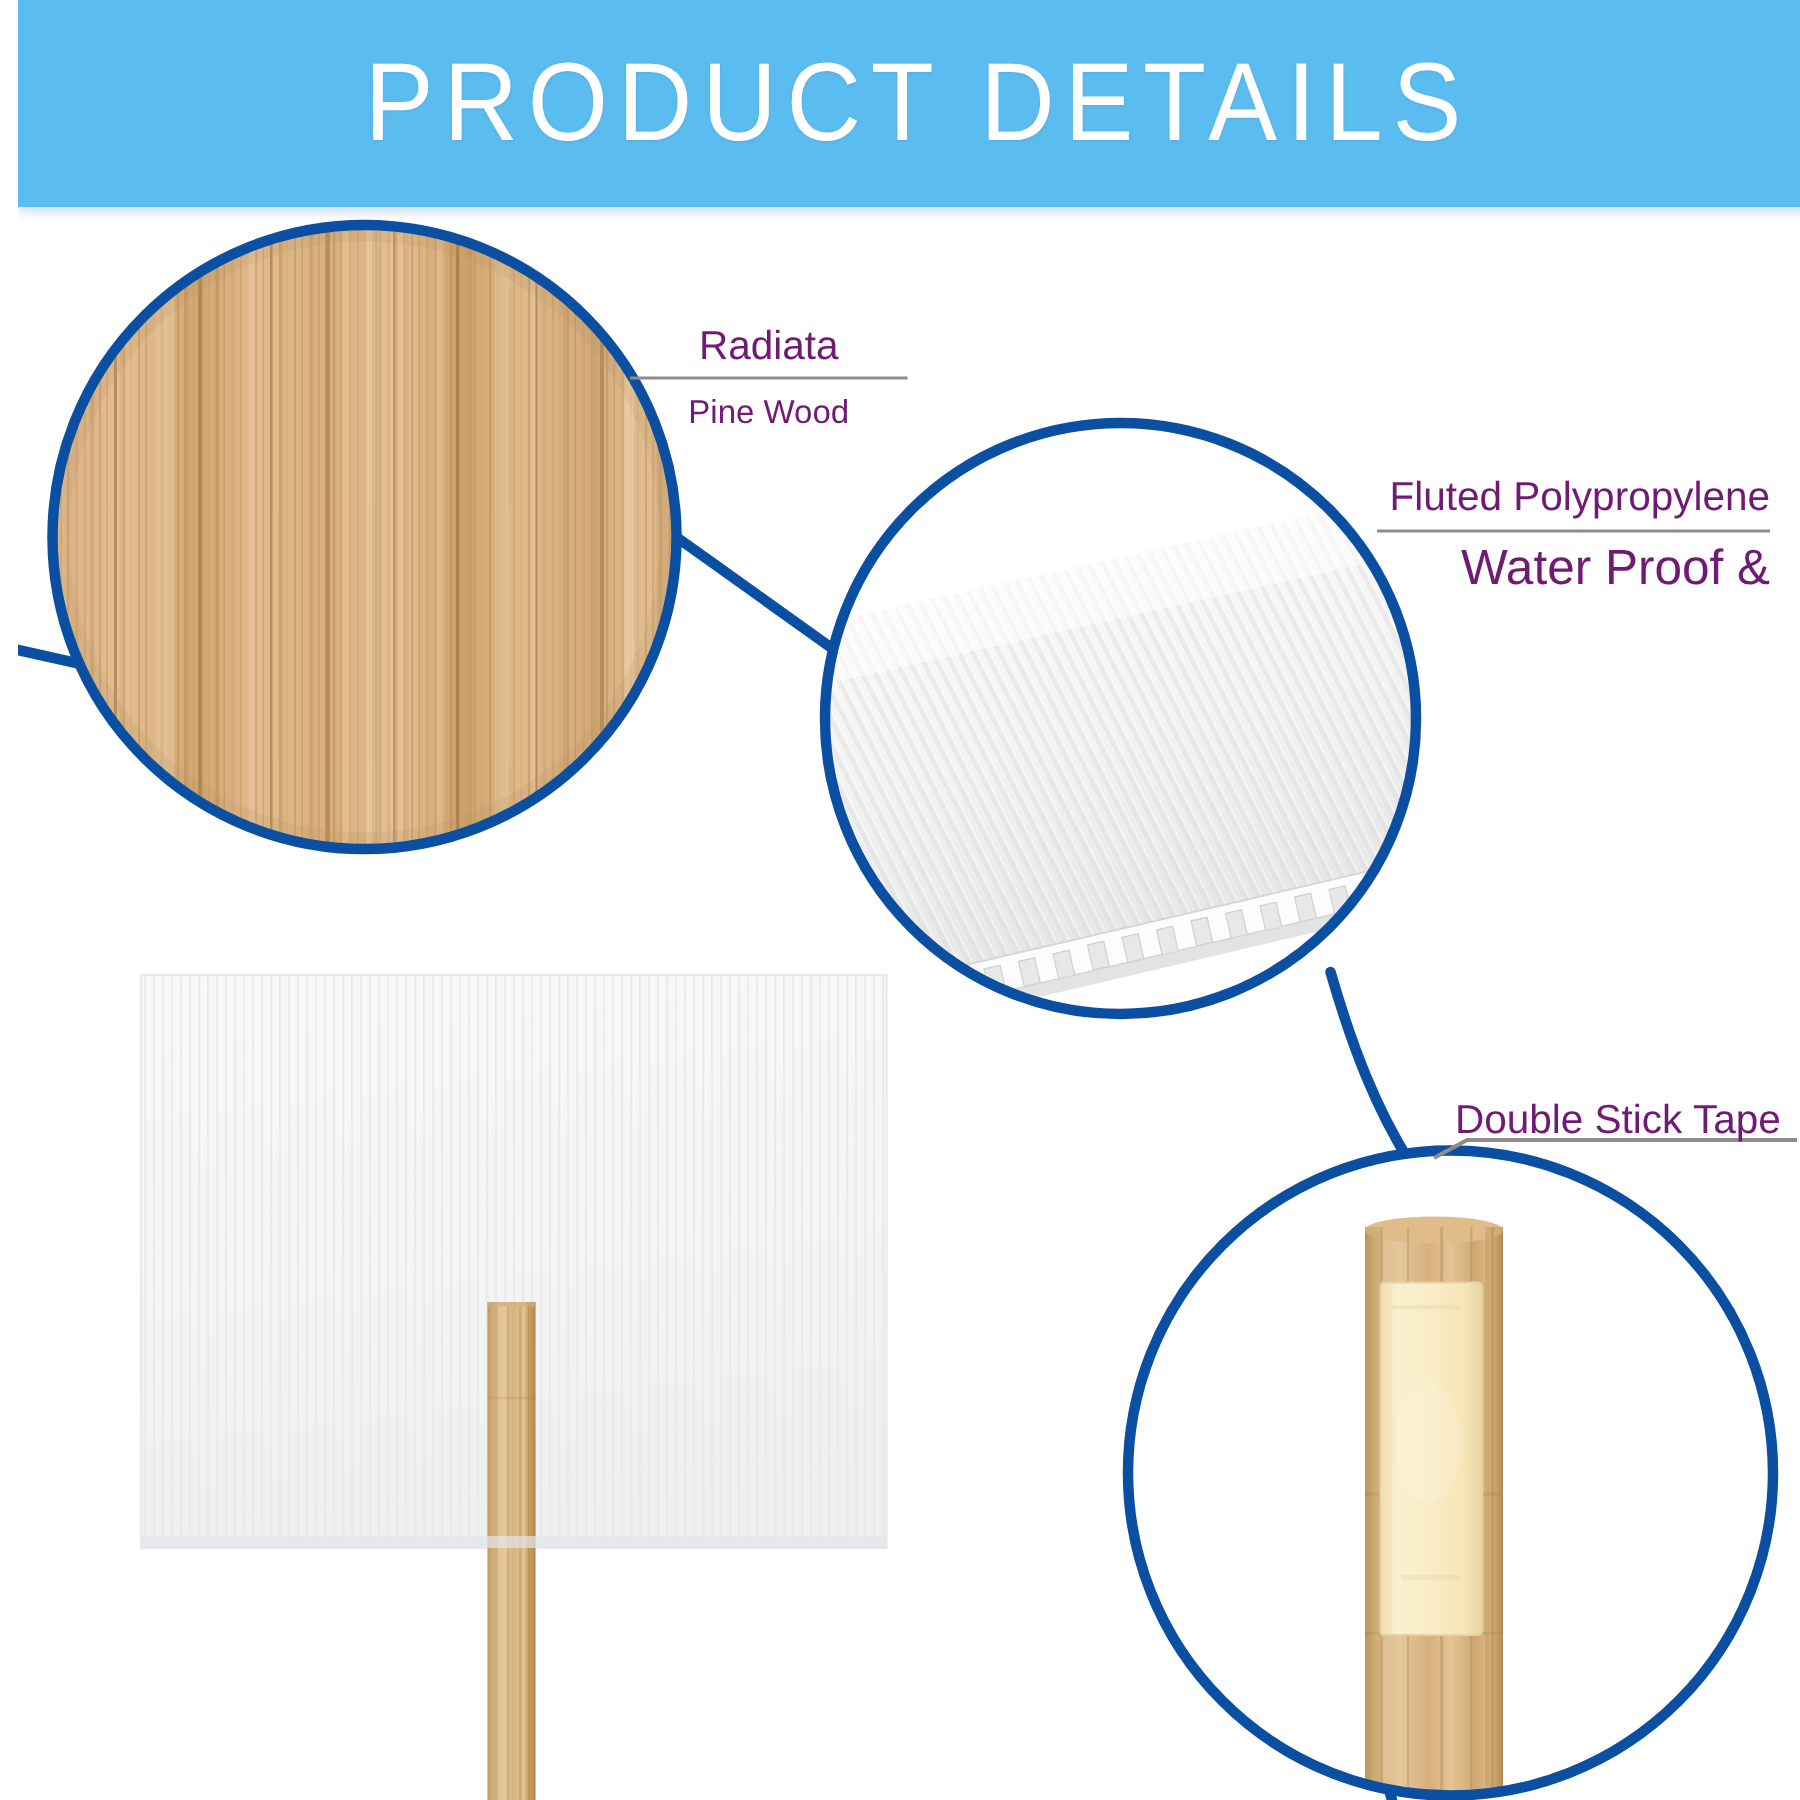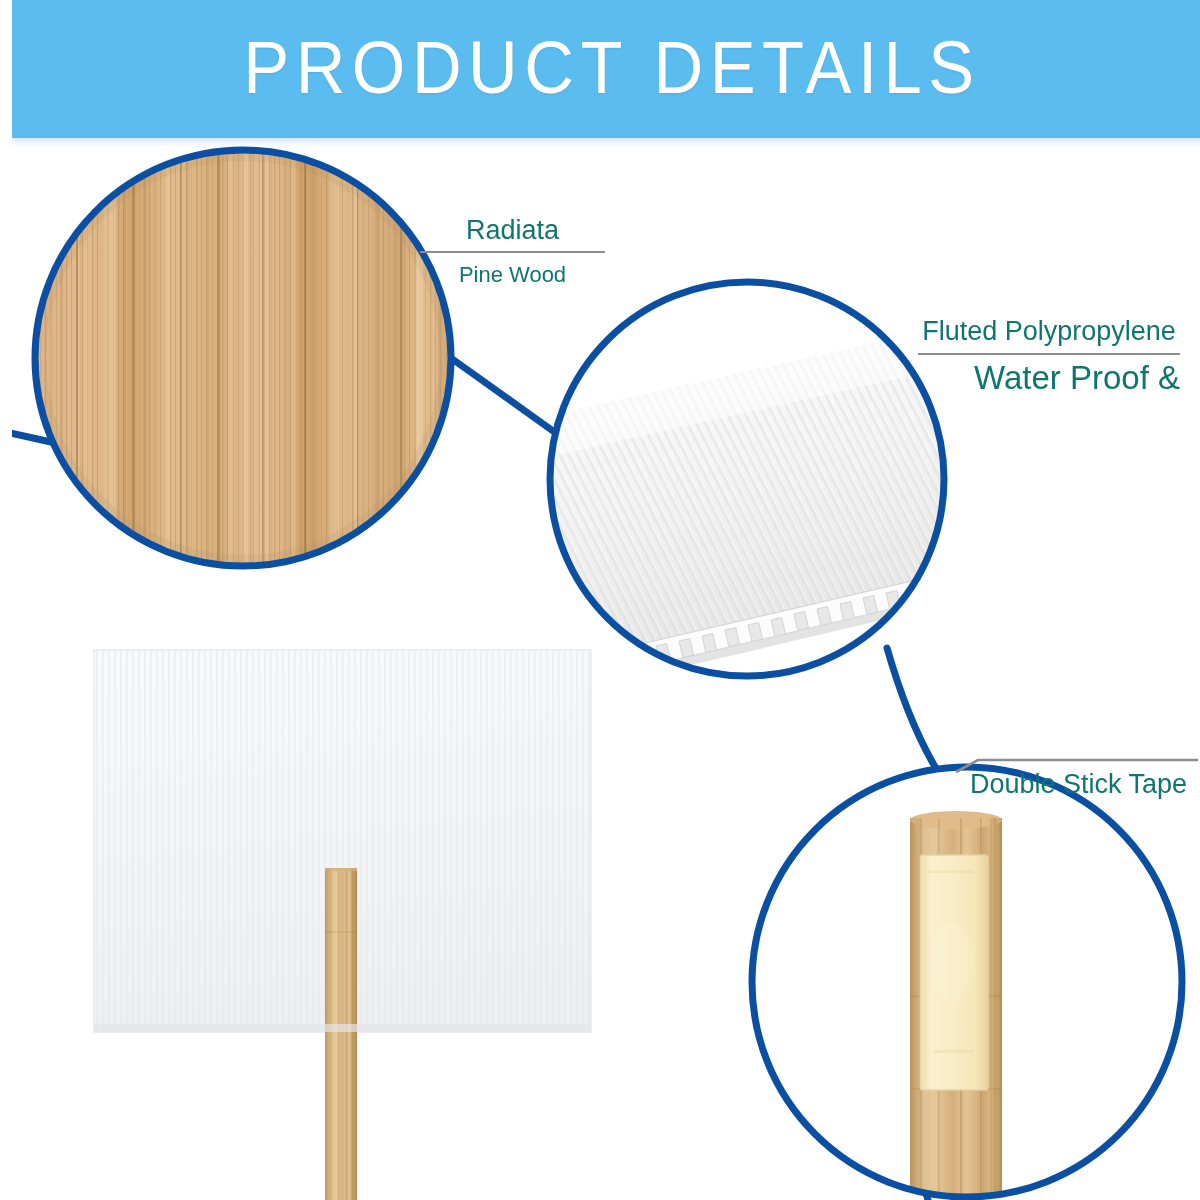--- a/index.html
+++ b/index.html
@@ -28,34 +28,34 @@
     line-height:100px;
     transform:scaleX(.93);
     white-space:nowrap;
     text-shadow:0 1px 2px rgba(60,130,180,.25);
   }
 
   
   #art{position:absolute;left:0;top:0;width:1200px;height:1200px;}
 
   
-  .callout{position:absolute;color:#0f766e;font-size:27px;line-height:37px;white-space:nowrap;}
+  .callout{position:absolute;color:#701a75;font-size:27px;line-height:37px;white-space:nowrap;}
   .callout .ln{display:block;}
 
   #co-wood{left:408px;top:212px;text-align:center;width:185px;}
   #co-wood .top{font-size:27px;}
   #co-wood .rule{height:0;border-top:2px solid #8d8d8d;margin:2px 0 3px 0;width:185px;}
   #co-wood .bot{font-size:22px;}
 
   #co-poly{left:906px;top:313px;width:262px;}
-  #co-poly .top{font-size:27px;text-align:center;}
+  #co-poly .top{font-size:27px;text-align:right;}
   #co-poly .rule{height:0;border-top:2px solid #8d8d8d;margin:3px 0 4px 0;width:262px;}
   #co-poly .bot{font-size:33px;text-align:right;}
 
-  #co-tape{left:958px;top:728px;width:222px;margin-top:38px;}
+  #co-tape{left:958px;top:728px;width:222px;}
   #co-tape .top{font-size:27px;text-align:left;}
 </style>
 </head>
 <body>
 
 <div id="stage">
 
   <div class="header-band"></div>
   <div class="header-title">PRODUCT DETAILS</div>
 

